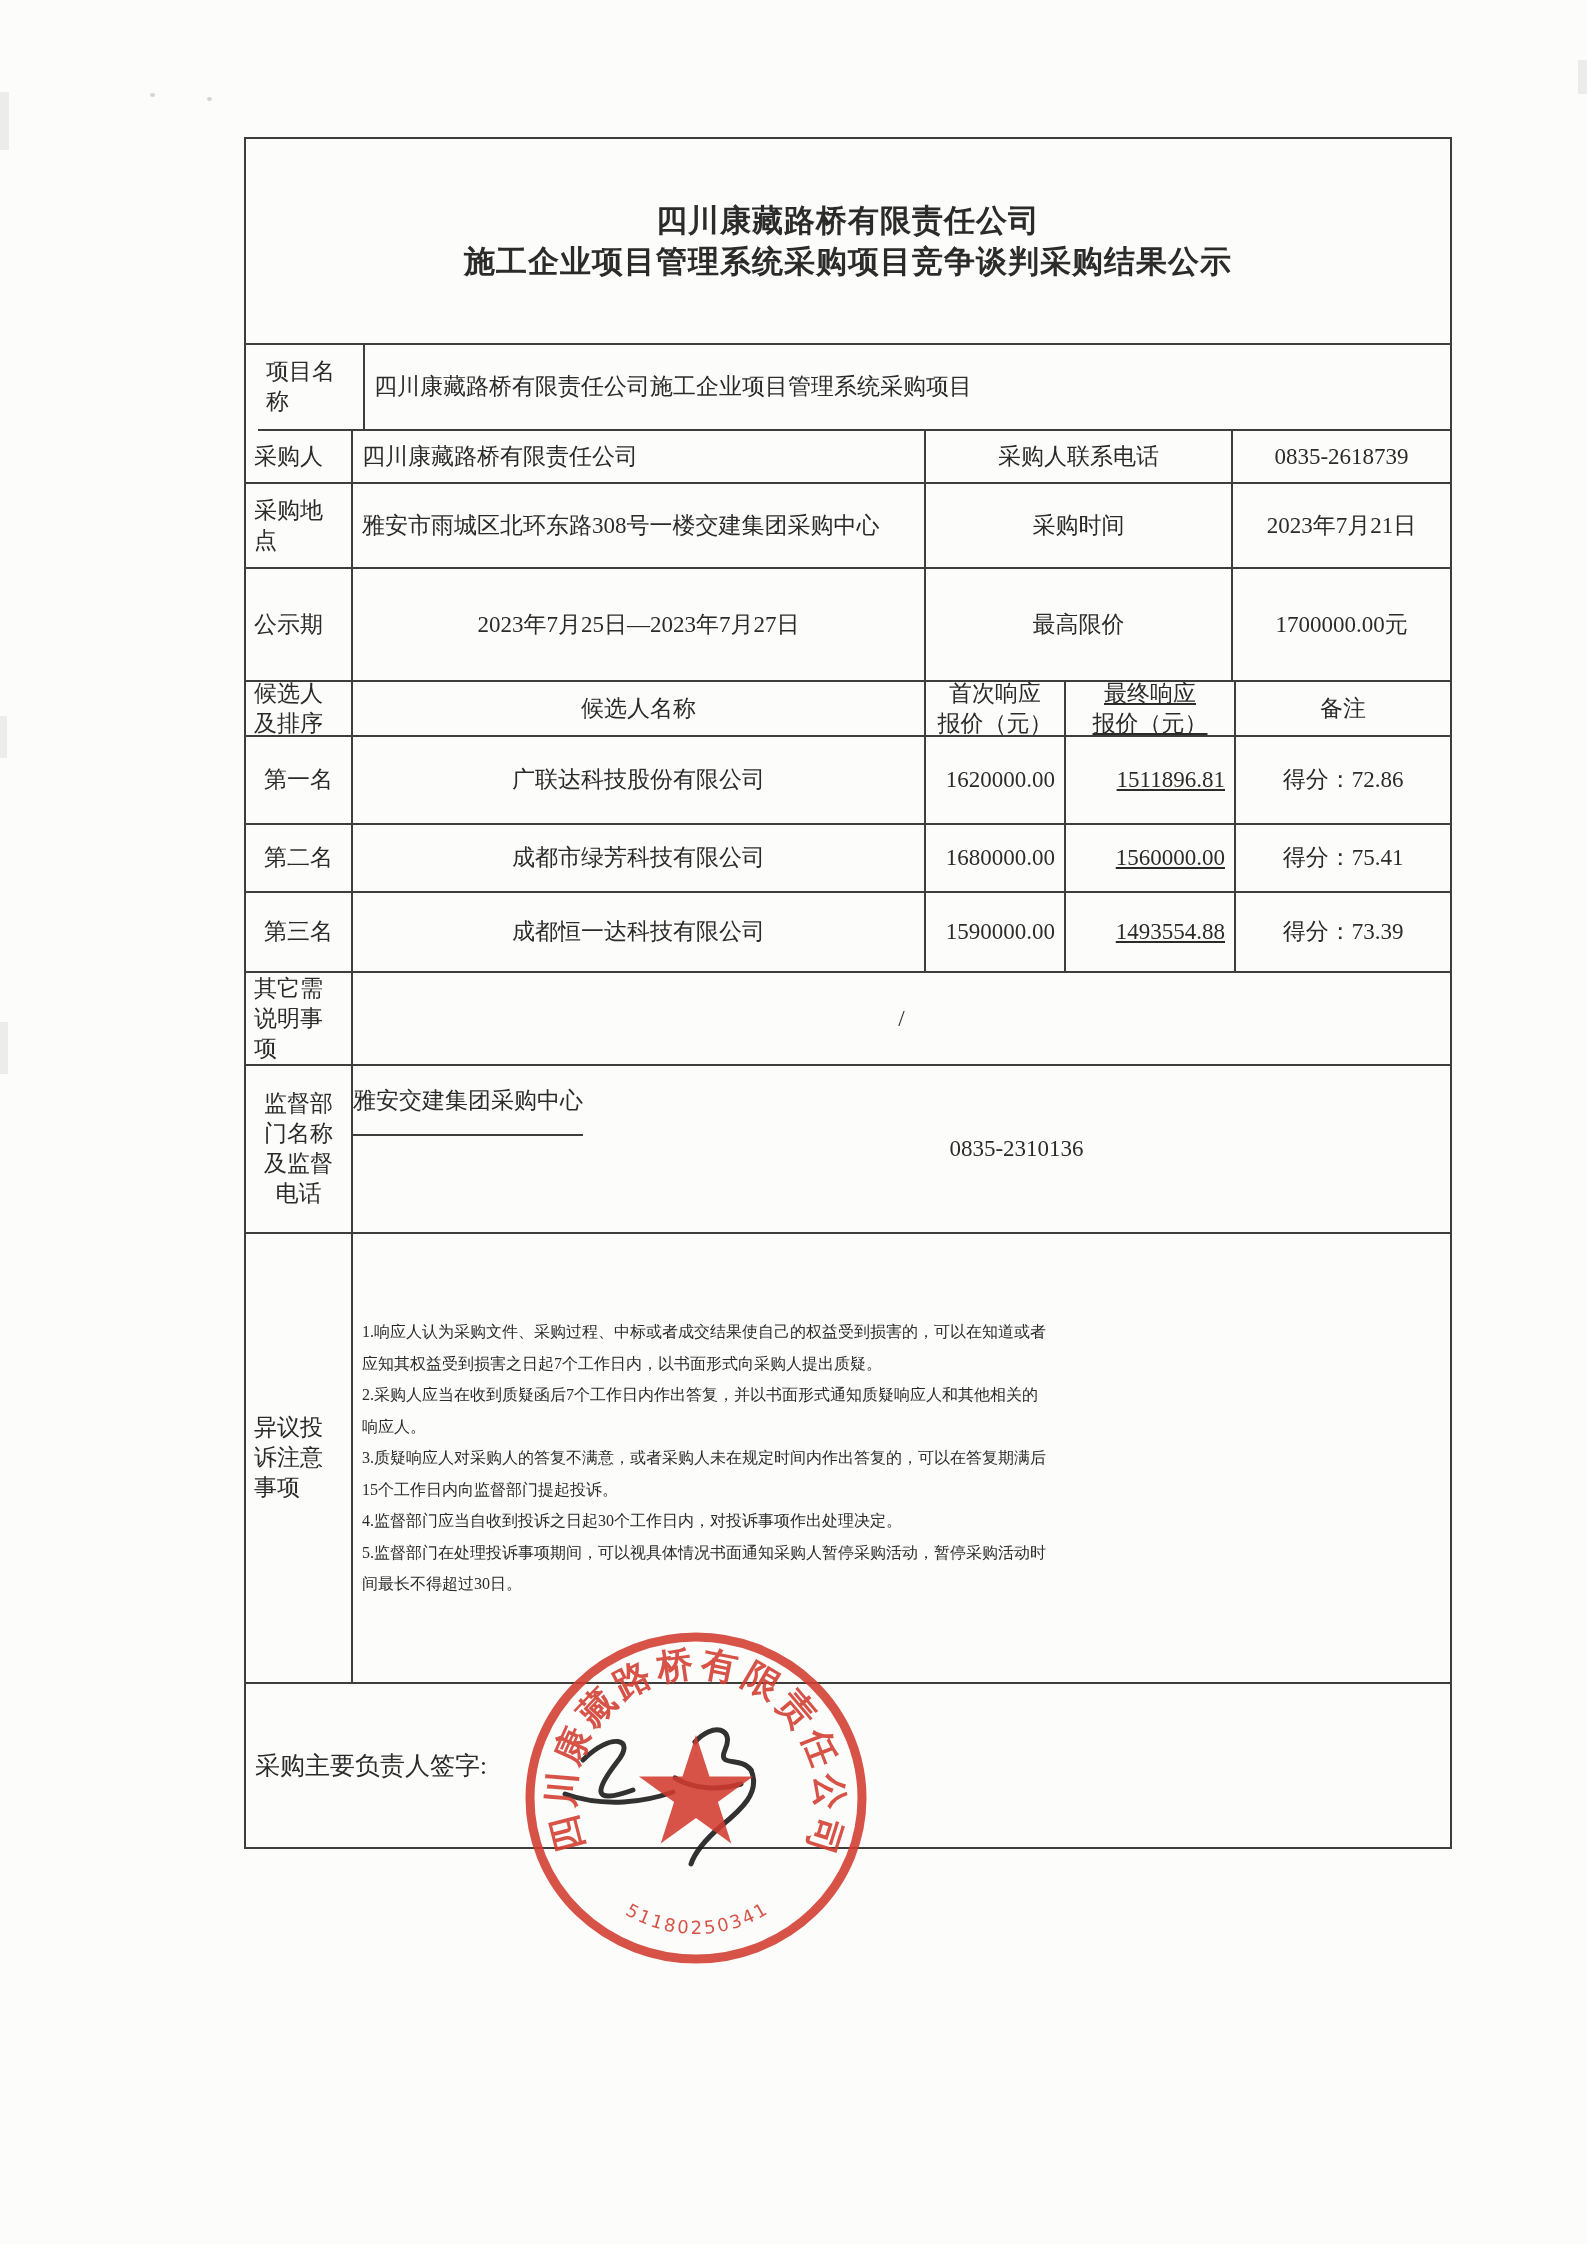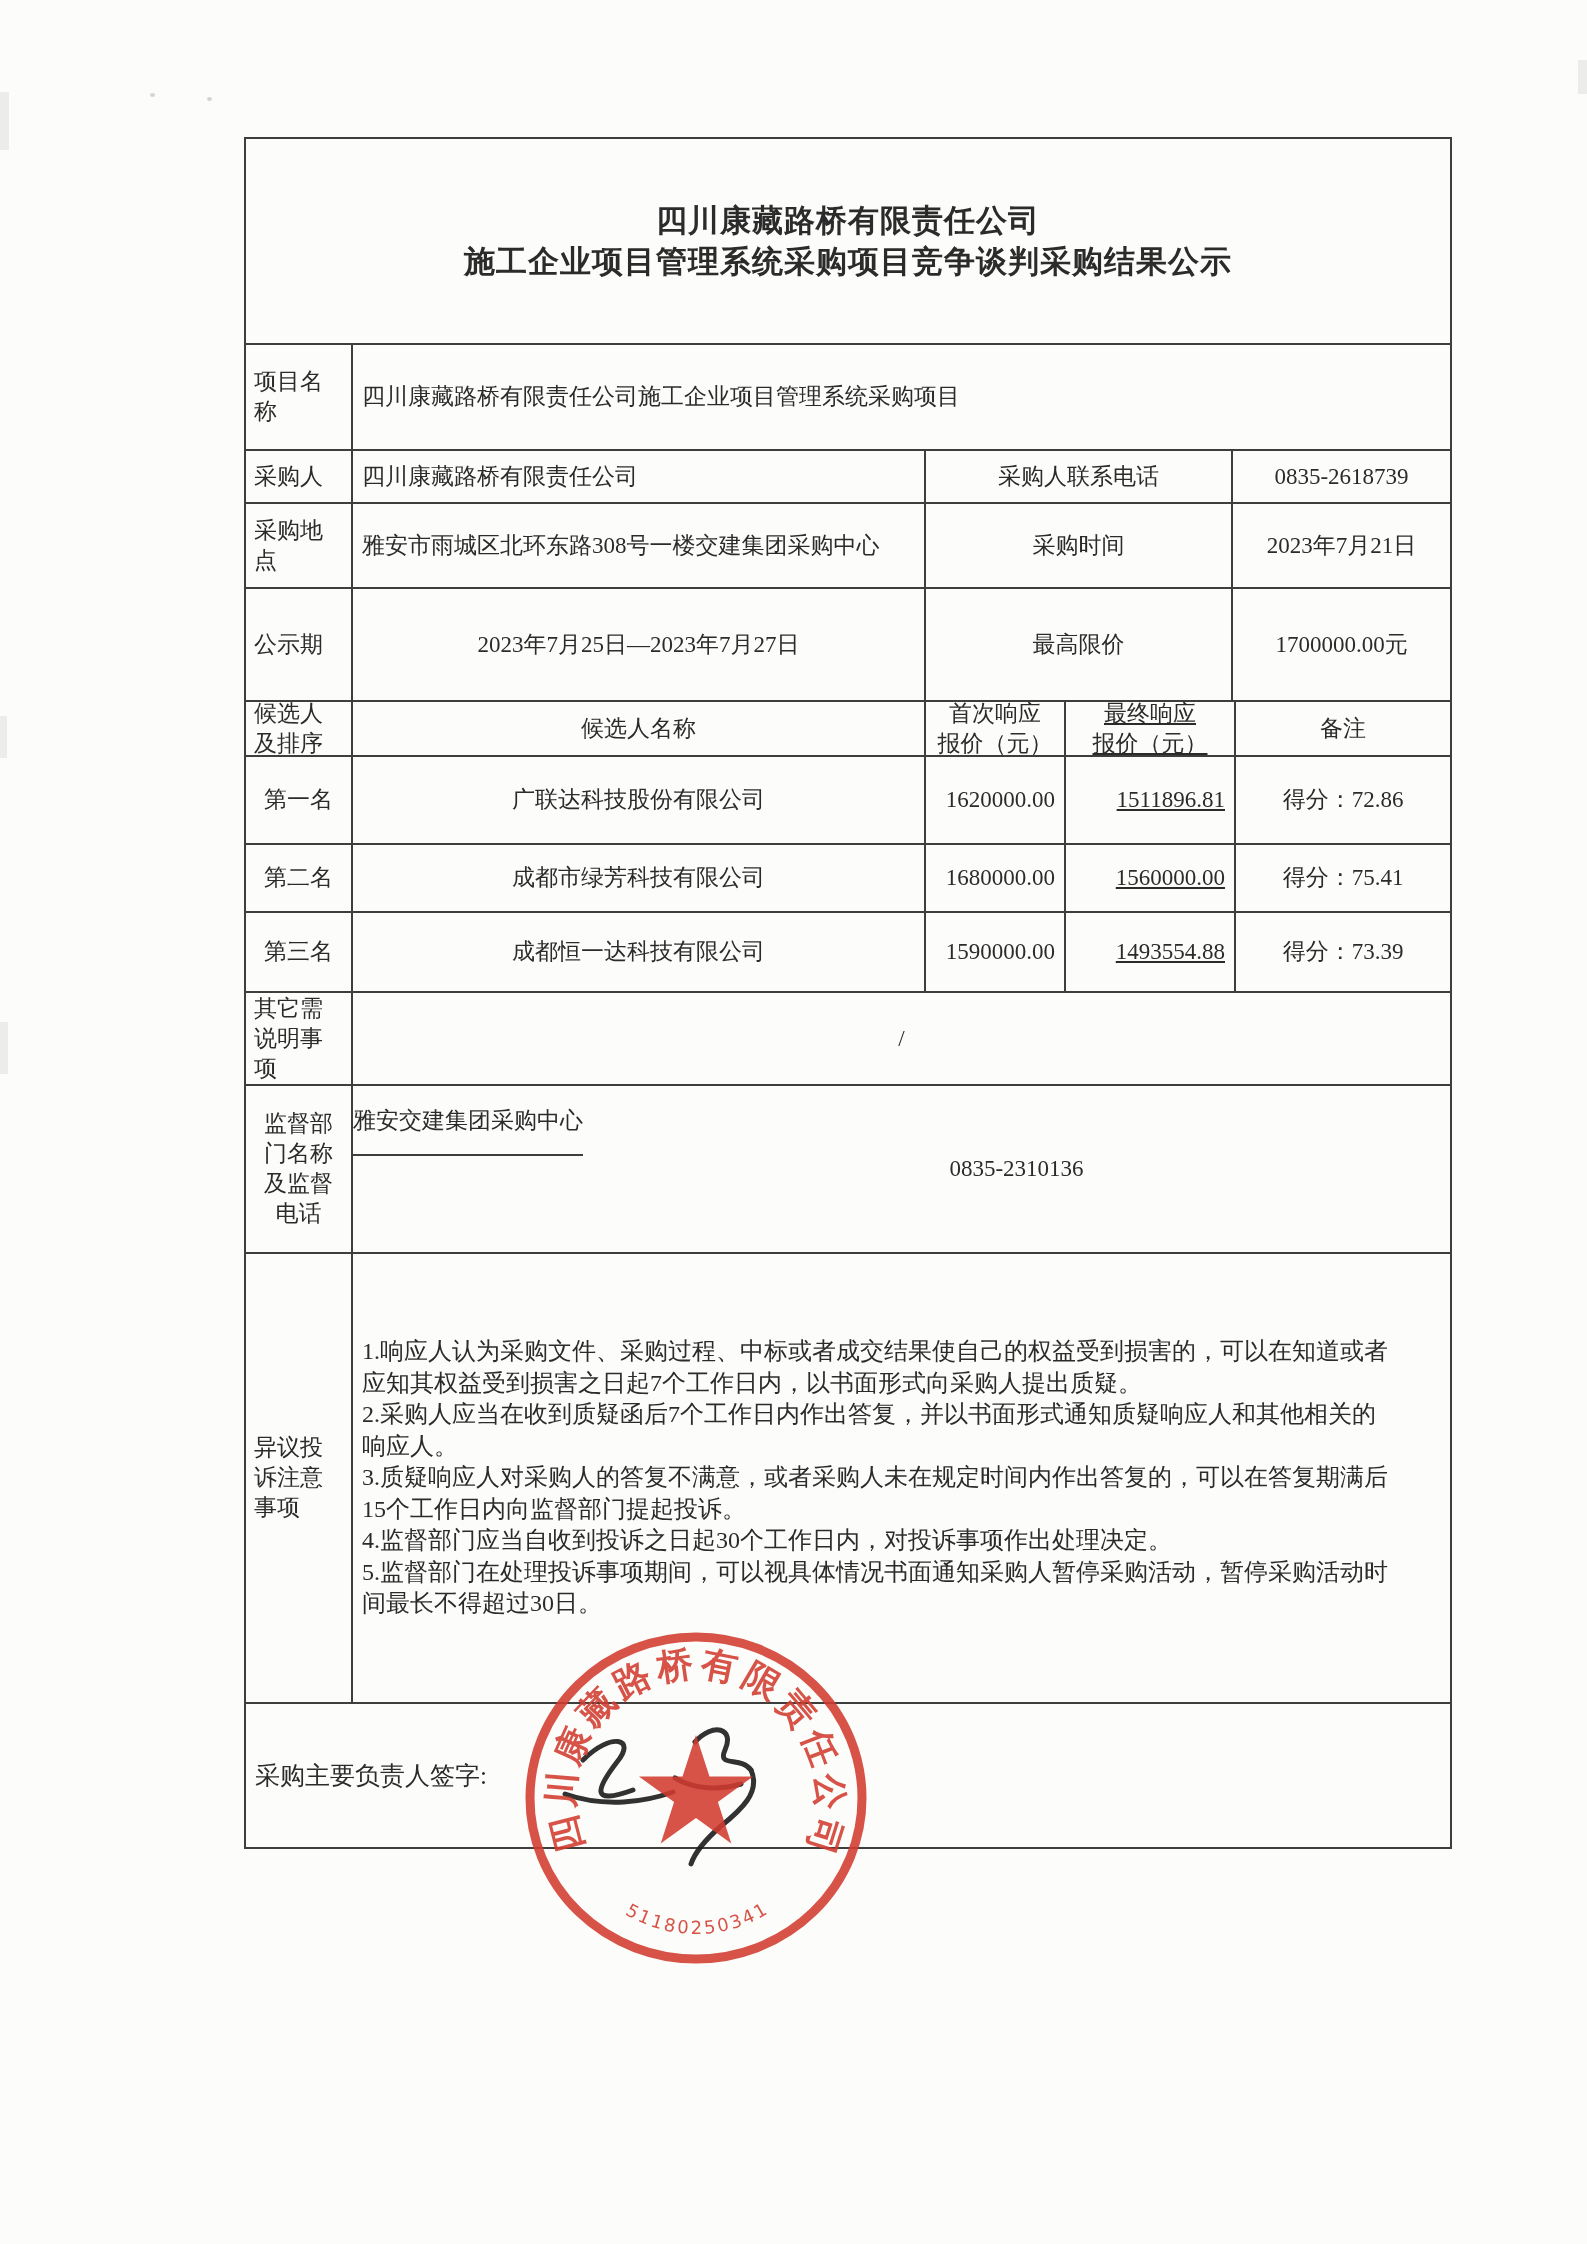--- a/index.html
+++ b/index.html
@@ -32,21 +32,21 @@
   .c-first{width:140px;flex:0 0 140px;justify-content:flex-end;text-align:right;padding-right:9px;}
   .c-final{width:170px;flex:0 0 170px;justify-content:flex-end;text-align:right;padding-right:9px;text-decoration:underline;}
   .c-first.hdr,.c-final.hdr{justify-content:center;text-align:center;padding-right:0;}
   .title-row{flex-direction:column;justify-content:center;align-items:center;
     font-family:"Liberation Sans","DejaVu Sans",sans-serif;font-weight:700;
     font-size:31px;line-height:41px;letter-spacing:1px;}
   .sup-col{flex:1 1 auto;display:flex;flex-direction:row;}
   .sup-cell{display:flex;align-items:center;justify-content:center;font-size:23px;box-sizing:border-box;}
   .sup-cell.first{height:70px;border-bottom:2px solid #3e3e3c;}
   .sup-cell.second{flex:1 1 auto;}
-  .note-text{font-size:24px;line-height:31.5px;padding:10px 6px 10px 9px;}
+  .note-text{font-size:16px;line-height:31.5px;padding:10px 6px 10px 9px;}
   .sig-row .td{font-size:25px;}
   .stamp-wrap{position:absolute;left:520px;top:1620px;width:352px;height:356px;opacity:.88;pointer-events:none;}
   .sig-ink{position:absolute;left:545px;top:1698px;width:290px;height:175px;pointer-events:none;}
 </style>
 </head>
 <body>
 
 <div class="smudge" style="left:0;top:92px;width:9px;height:58px;"></div>
 <div class="smudge" style="left:0;top:716px;width:7px;height:42px;"></div>
 <div class="smudge" style="left:0;top:1022px;width:8px;height:52px;"></div>
@@ -54,21 +54,21 @@
 <div class="speck" style="left:150px;top:93px;"></div>
 <div class="speck" style="left:207px;top:97px;"></div>
 
 <div class="doc-table">
 
   <div class="tr title-row" style="height:206px;">
     <div>四川康藏路桥有限责任公司</div>
     <div>施工企业项目管理系统采购项目竞争谈判采购结果公示</div>
   </div>
 
-  <div class="tr" style="height:106px;">
+  <div class="tr" style="height:86px;margin-left:12px;">
     <div class="td label">项目名
 称</div>
     <div class="td left" style="flex:1 1 auto;">四川康藏路桥有限责任公司施工企业项目管理系统采购项目</div>
   </div>
 
   <div class="tr" style="height:53px;">
     <div class="td label">采购人</div>
     <div class="td content left">四川康藏路桥有限责任公司</div>
     <div class="td mid">采购人联系电话</div>
     <div class="td val">0835-2618739</div>

